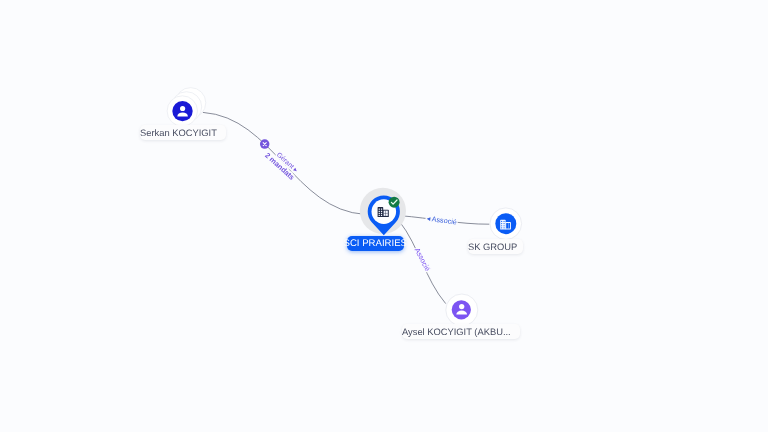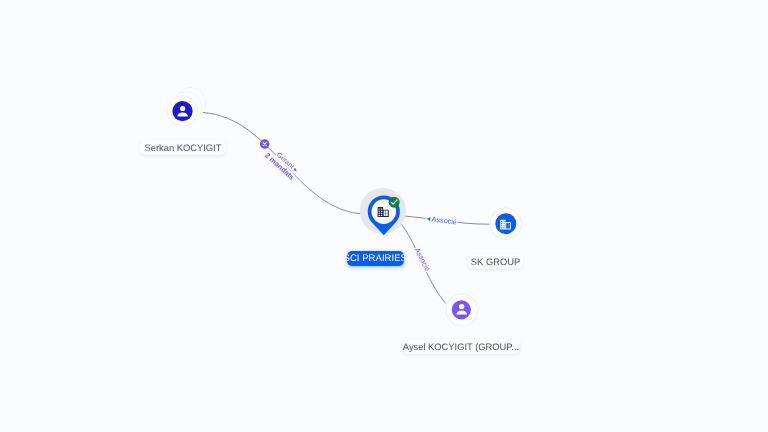--- a/index.html
+++ b/index.html
@@ -3,22 +3,22 @@
 <meta charset="utf-8">
 <title>Graph</title>
 <style>
   html,body{margin:0;padding:0;}
   body{width:768px;height:432px;overflow:hidden;background:#fbfcfe;text-rendering:geometricPrecision;
        font-family:"Liberation Sans",sans-serif;-webkit-font-smoothing:antialiased;}
   #stage{position:relative;width:768px;height:432px;background:#fbfcfe;}
   svg#edges{position:absolute;left:0;top:0;width:768px;height:432px;}
   .node{position:absolute;}
   .nodelabel{position:absolute;background:#fdfdfd;border-radius:5px;will-change:opacity;opacity:0.9999;
-    color:#474c61;white-space:nowrap;text-align:center;
-    box-shadow:0 1px 3px rgba(40,50,80,.10);margin-top:15px;}
+    color:#474c61;white-space:nowrap;
+    box-shadow:0 1px 3px rgba(40,50,80,.10);}
   .nodelabel.sel{background:#0a5cf5;color:#fff;box-shadow:0 1px 4px rgba(23,99,232,.45);}
 </style>
 </head>
 <body>
 
 <div id="stage">
 
   <svg id="edges" viewBox="0 0 768 432">
     <path fill="none" stroke="#6b7080" stroke-width="0.8" d="M202.9 112.4 C273.7 117.4 293.9 210.2 365 214.4"></path>
     <path fill="none" stroke="#6b7080" stroke-width="0.8" d="M400.3 215.7 C430.1 218 459.4 224.4 489.4 224.2"></path>
@@ -110,15 +110,15 @@
     </g>
     <text x="426.4" y="220.6" fill="none" stroke="#fbfcfe" stroke-width="2.6" stroke-linejoin="round" font-size="7.2" font-family="'Liberation Sans',sans-serif" transform="rotate(7.5 426.4 220.6)">◂ Associé</text>
     <text x="426.4" y="220.6" fill="#3d63dd" font-size="7.2" font-family="'Liberation Sans',sans-serif" transform="rotate(7.5 426.4 220.6)">◂ Associé</text>
     <text x="414.6" y="249.4" fill="none" stroke="#fbfcfe" stroke-width="2.6" stroke-linejoin="round" font-size="7.2" font-family="'Liberation Sans',sans-serif" transform="rotate(63 414.6 249.4)">Associé</text>
     <text x="414.6" y="249.4" fill="#7c54f2" font-size="7.2" font-family="'Liberation Sans',sans-serif" transform="rotate(63 414.6 249.4)">Associé</text>
   </svg>
 
   <div class="nodelabel" style="left:140px;top:125px;width:86px;height:15px;line-height:17.2px;font-size:9.35px">Serkan KOCYIGIT</div>
   <div class="nodelabel sel" style="left:346.5px;top:236px;width:57px;height:14.5px;line-height:15.2px;font-size:9.6px;text-indent:-3px">SCI PRAIRIES</div>
   <div class="nodelabel" style="left:468px;top:239px;width:55px;height:15px;line-height:17.2px;font-size:9.35px">SK GROUP</div>
-  <div class="nodelabel" style="left:402px;top:324px;width:118px;height:15px;line-height:17px;font-size:9.35px">Aysel KOCYIGIT (GROUP...</div>
+  <div class="nodelabel" style="left:402px;top:324px;width:118px;height:15px;line-height:17px;font-size:9.35px">Aysel KOCYIGIT (AKBU...</div>
 
 </div>
 
 </body></html>

